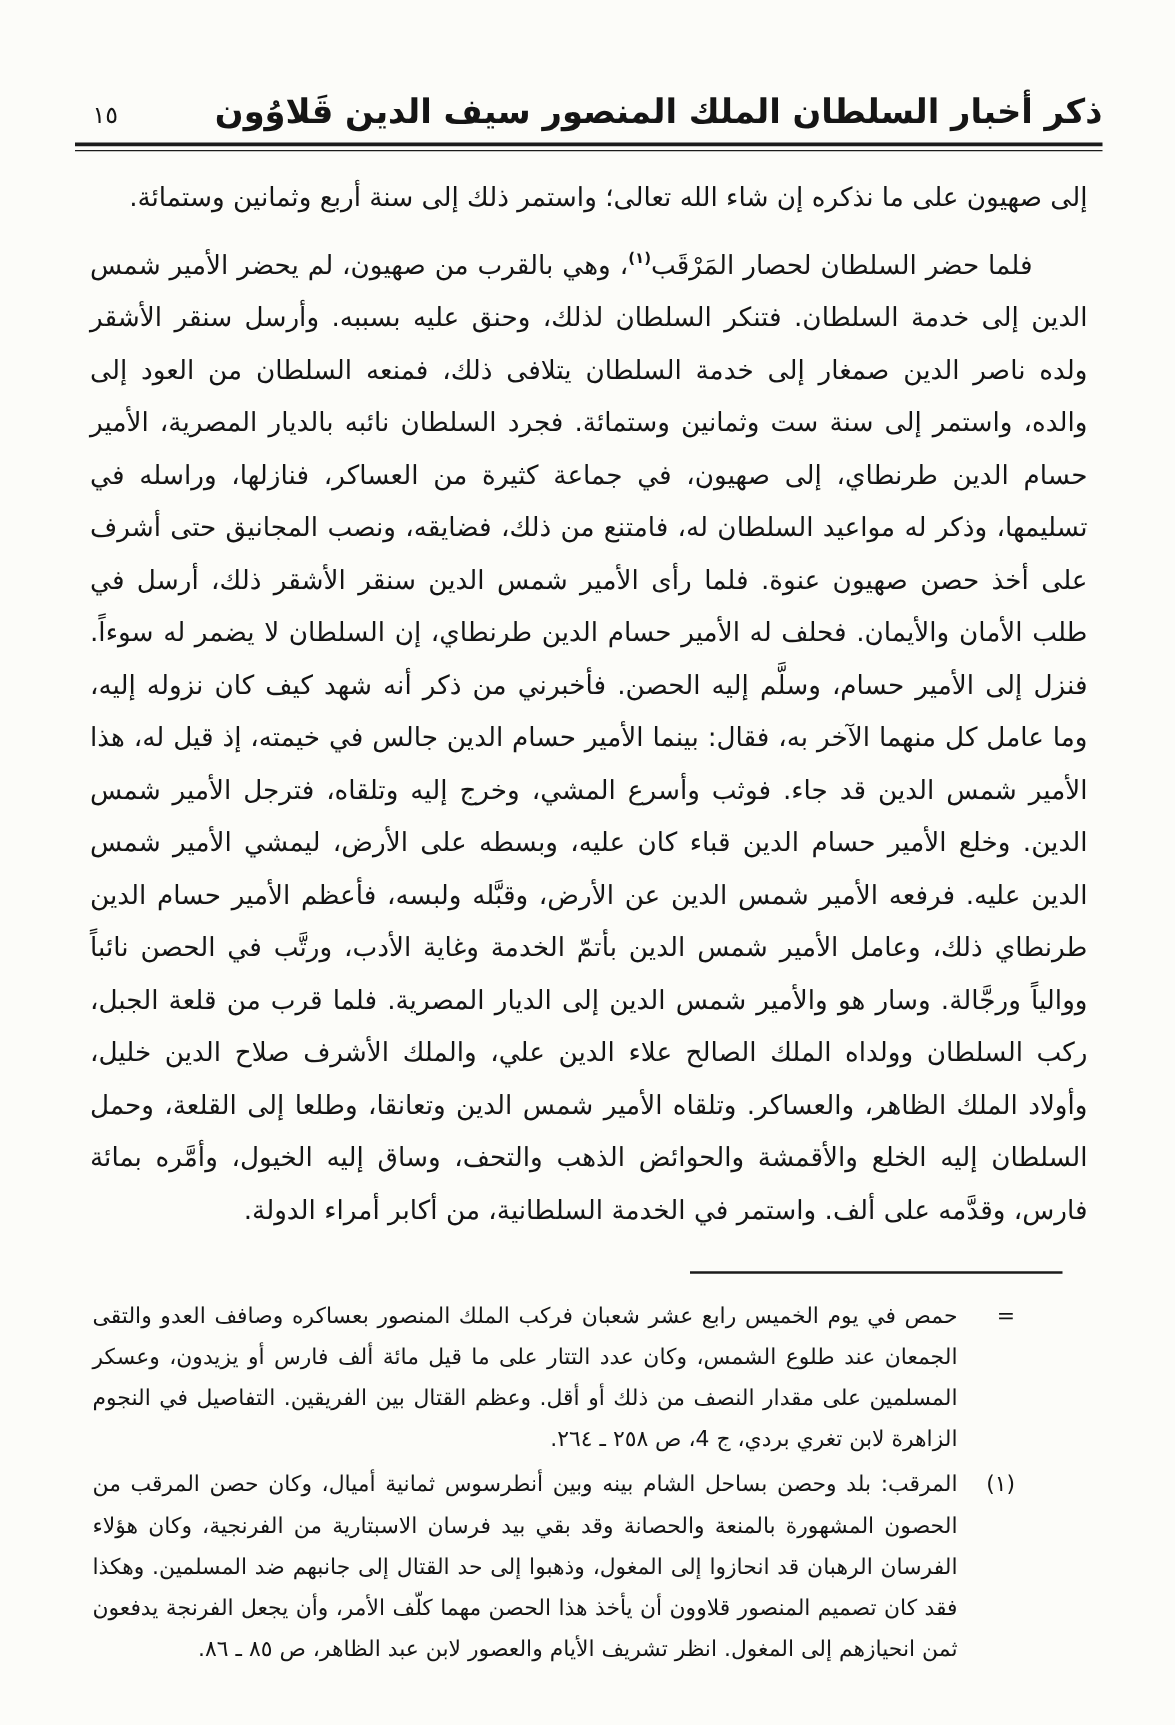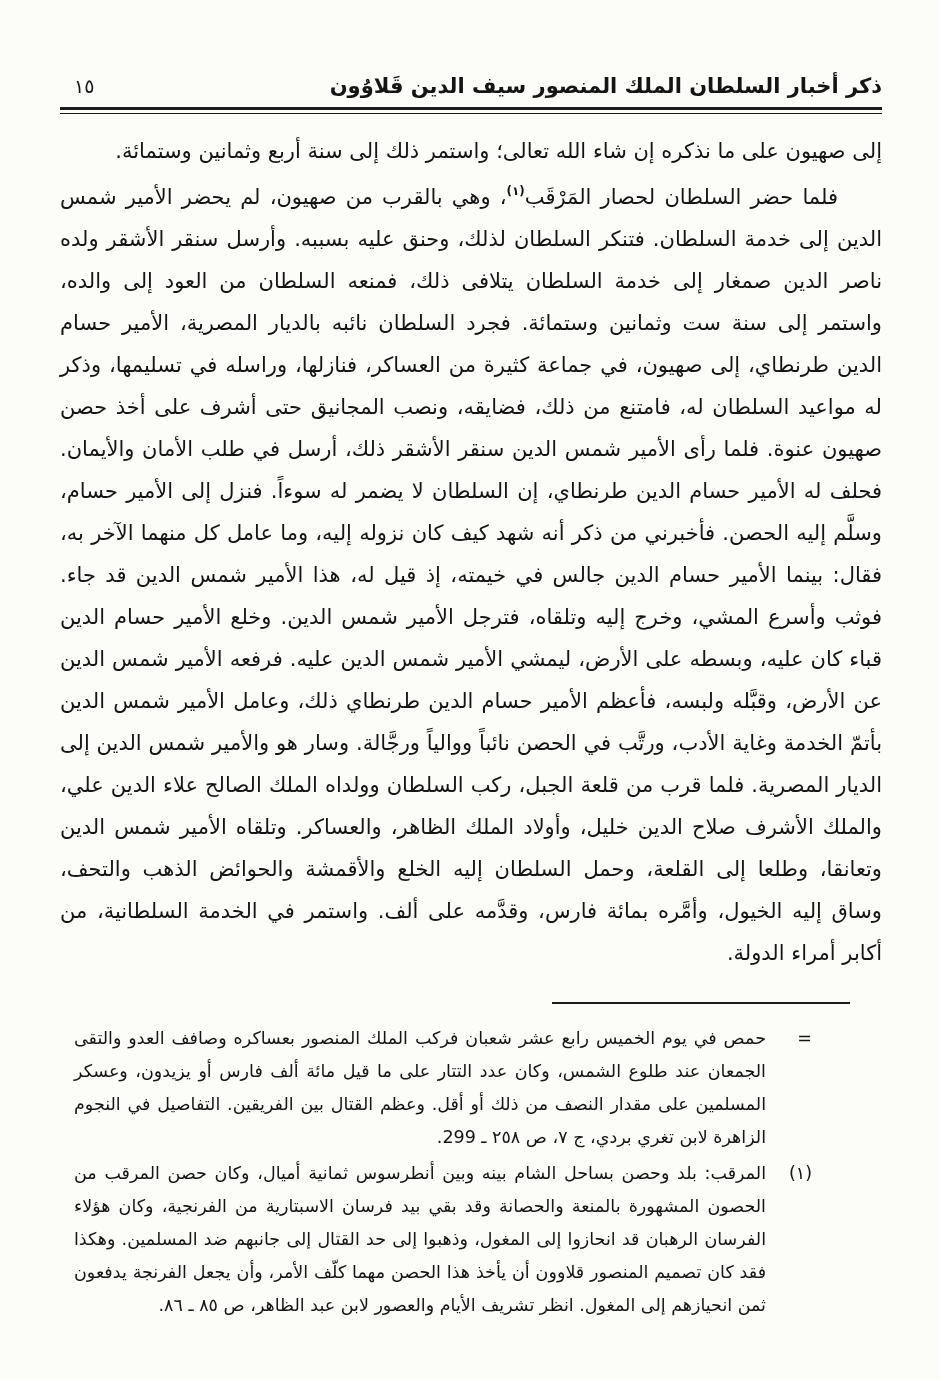--- a/index.html
+++ b/index.html
@@ -20,21 +20,21 @@
     overflow: hidden;
   }
   
   .page-header {
     display: flex;
     justify-content: space-between;
     align-items: baseline;
   }
   .header-title {
     margin: 0;
-    font-size: 21px;
+    font-size: 27px;
     font-weight: bold;
     letter-spacing: 0;
   }
   .page-number {
     font-size: 19px;
     font-weight: normal;
     padding-left: 14px;
   }
   .header-rule {
     margin-top: 9px;
@@ -43,21 +43,21 @@
     border-bottom: 1px solid #1b1b1b;
   }
   
   .body-text {
     margin-top: 16px;
     font-size: 21px;
     line-height: 42px;
     text-align: justify;
     text-justify: inter-word;
   }
-  .para { margin: 0; }
+  .para { margin: 12px; }
   .para + .para { margin-top: 4px; }
   .para.indent { text-indent: 44px; }
   .fn-ref {
     font-size: 12px;
     line-height: 0;
     vertical-align: 9px;
     font-weight: bold;
   }
   
   .footnote-sep {
@@ -103,21 +103,21 @@
   <main class="body-text">
     <p class="para">إلى صهيون على ما نذكره إن شاء الله تعالى؛ واستمر ذلك إلى سنة أربع وثمانين وستمائة.</p>
     <p class="para indent"><span>فلما حضر السلطان لحصار المَرْقَب</span><sup class="fn-ref">(١)</sup><span>، وهي بالقرب من صهيون، لم يحضر الأمير شمس الدين إلى خدمة السلطان. فتنكر السلطان لذلك، وحنق عليه بسببه. وأرسل سنقر الأشقر ولده ناصر الدين صمغار إلى خدمة السلطان يتلافى ذلك، فمنعه السلطان من العود إلى والده، واستمر إلى سنة ست وثمانين وستمائة. فجرد السلطان نائبه بالديار المصرية، الأمير حسام الدين طرنطاي، إلى صهيون، في جماعة كثيرة من العساكر، فنازلها، وراسله في تسليمها، وذكر له مواعيد السلطان له، فامتنع من ذلك، فضايقه، ونصب المجانيق حتى أشرف على أخذ حصن صهيون عنوة. فلما رأى الأمير شمس الدين سنقر الأشقر ذلك، أرسل في طلب الأمان والأيمان. فحلف له الأمير حسام الدين طرنطاي، إن السلطان لا يضمر له سوءاً. فنزل إلى الأمير حسام، وسلَّم إليه الحصن. فأخبرني من ذكر أنه شهد كيف كان نزوله إليه، وما عامل كل منهما الآخر به، فقال: بينما الأمير حسام الدين جالس في خيمته، إذ قيل له، هذا الأمير شمس الدين قد جاء. فوثب وأسرع المشي، وخرج إليه وتلقاه، فترجل الأمير شمس الدين. وخلع الأمير حسام الدين قباء كان عليه، وبسطه على الأرض، ليمشي الأمير شمس الدين عليه. فرفعه الأمير شمس الدين عن الأرض، وقبَّله ولبسه، فأعظم الأمير حسام الدين طرنطاي ذلك، وعامل الأمير شمس الدين بأتمّ الخدمة وغاية الأدب، ورتَّب في الحصن نائباً ووالياً ورجَّالة. وسار هو والأمير شمس الدين إلى الديار المصرية. فلما قرب من قلعة الجبل، ركب السلطان وولداه الملك الصالح علاء الدين علي، والملك الأشرف صلاح الدين خليل، وأولاد الملك الظاهر، والعساكر. وتلقاه الأمير شمس الدين وتعانقا، وطلعا إلى القلعة، وحمل السلطان إليه الخلع والأقمشة والحوائض الذهب والتحف، وساق إليه الخيول، وأمَّره بمائة فارس، وقدَّمه على ألف. واستمر في الخدمة السلطانية، من أكابر أمراء الدولة.</span></p>
   </main>
 
   <div class="footnote-sep"></div>
 
   <footer class="footnotes">
     <div class="footnote">
       <span class="fn-marker">=</span>
-      <p class="fn-text">حمص في يوم الخميس رابع عشر شعبان فركب الملك المنصور بعساكره وصافف العدو والتقى الجمعان عند طلوع الشمس، وكان عدد التتار على ما قيل مائة ألف فارس أو يزيدون، وعسكر المسلمين على مقدار النصف من ذلك أو أقل. وعظم القتال بين الفريقين. التفاصيل في النجوم الزاهرة لابن تغري بردي، ج ٧، ص ٢٥٨ ـ 299.</p>
+      <p class="fn-text">حمص في يوم الخميس رابع عشر شعبان فركب الملك المنصور بعساكره وصافف العدو والتقى الجمعان عند طلوع الشمس، وكان عدد التتار على ما قيل مائة ألف فارس أو يزيدون، وعسكر المسلمين على مقدار النصف من ذلك أو أقل. وعظم القتال بين الفريقين. التفاصيل في النجوم الزاهرة لابن تغري بردي، ج 4، ص ٢٥٨ ـ ٢٦٤.</p>
     </div>
     <div class="footnote">
       <span class="fn-marker">(١)</span>
       <p class="fn-text">المرقب: بلد وحصن بساحل الشام بينه وبين أنطرسوس ثمانية أميال، وكان حصن المرقب من الحصون المشهورة بالمنعة والحصانة وقد بقي بيد فرسان الاسبتارية من الفرنجية، وكان هؤلاء الفرسان الرهبان قد انحازوا إلى المغول، وذهبوا إلى حد القتال إلى جانبهم ضد المسلمين. وهكذا فقد كان تصميم المنصور قلاوون أن يأخذ هذا الحصن مهما كلّف الأمر، وأن يجعل الفرنجة يدفعون ثمن انحيازهم إلى المغول. انظر تشريف الأيام والعصور لابن عبد الظاهر، ص ٨٥ ـ ٨٦.</p>
     </div>
   </footer>
 
 </div>
 
 </body></html>

